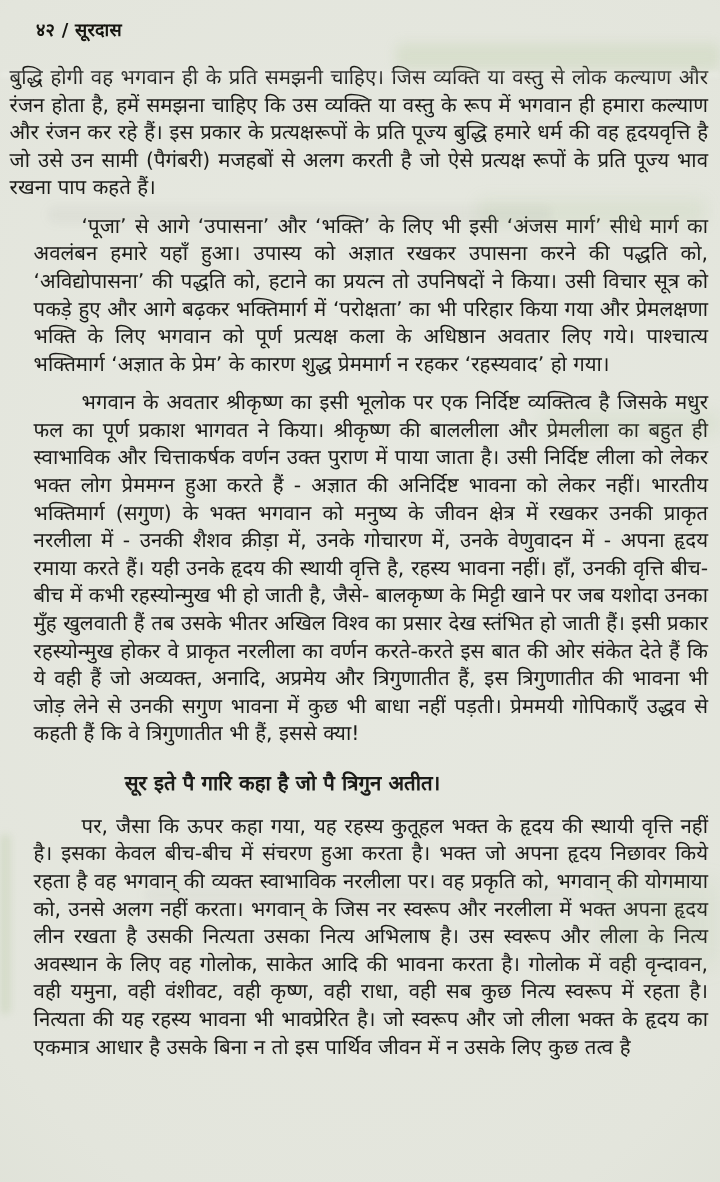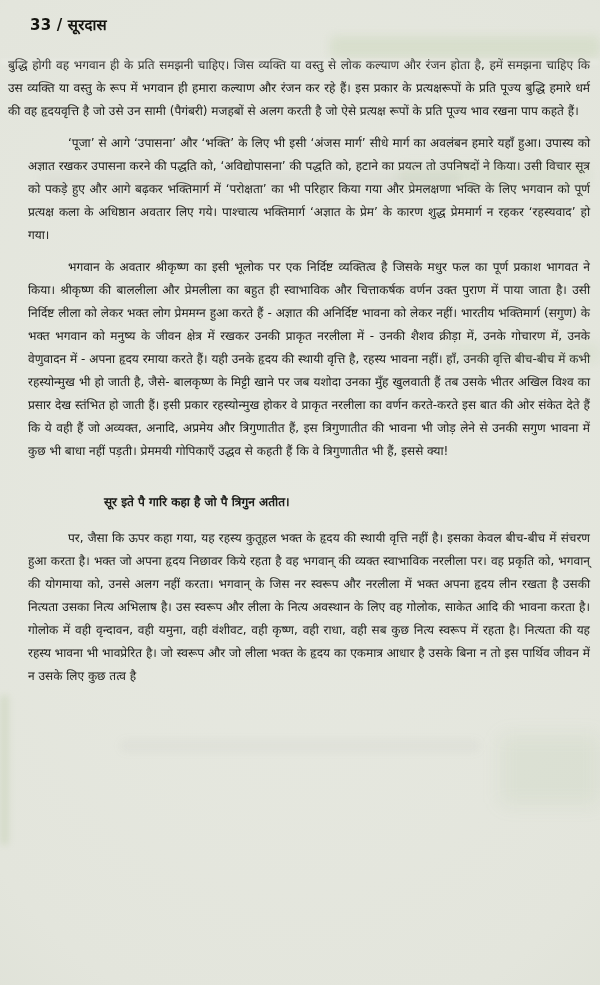--- a/index.html
+++ b/index.html
@@ -40,53 +40,53 @@
 
   
   .header {
     font-size: 15px;
     font-weight: bold;
     letter-spacing: 0.2px;
     margin: 2px 0 20px 22px;
     color: #14140f;
   }
   .body-text {
-    font-size: 12px;
+    font-size: 17px;
     line-height: 23px;
     text-align: justify;
     color: #1b1b18;
   }
   p.para {
     margin: 0 0 9px 0;
   }
   p.para.indent {
     text-indent: 40px;
     margin-left: 20px;
   }
   p.verse {
-    margin: 28px 0 13px 96px;
+    margin: 18px 0 13px 96px;
     font-weight: bold;
     text-align: left;
   }
 </style>
 </head>
 <body>
 
 <div class="page">
 
   <div class="artifact a1"></div>
   <div class="artifact a2"></div>
   <div class="artifact a3"></div>
   <div class="artifact a4"></div>
   <div class="artifact a5"></div>
   <div class="artifact a6"></div>
   <div class="artifact a7"></div>
   <div class="artifact a8"></div>
 
-  <div class="header">33 / सूरदास</div>
+  <div class="header">४२ / सूरदास</div>
 
   <div class="body-text">
 
     <p class="para">बुद्धि होगी वह भगवान ही के प्रति समझनी चाहिए। जिस व्यक्ति या वस्तु से लोक कल्याण और रंजन होता है, हमें समझना चाहिए कि उस व्यक्ति या वस्तु के रूप में भगवान ही हमारा कल्याण और रंजन कर रहे हैं। इस प्रकार के प्रत्यक्षरूपों के प्रति पूज्य बुद्धि हमारे धर्म की वह हृदयवृत्ति है जो उसे उन सामी (पैगंबरी) मजहबों से अलग करती है जो ऐसे प्रत्यक्ष रूपों के प्रति पूज्य भाव रखना पाप कहते हैं।</p>
 
     <p class="para indent">‘पूजा’ से आगे ‘उपासना’ और ‘भक्ति’ के लिए भी इसी ‘अंजस मार्ग’ सीधे मार्ग का अवलंबन हमारे यहाँ हुआ। उपास्य को अज्ञात रखकर उपासना करने की पद्धति को, ‘अविद्योपासना’ की पद्धति को, हटाने का प्रयत्न तो उपनिषदों ने किया। उसी विचार सूत्र को पकड़े हुए और आगे बढ़कर भक्तिमार्ग में ‘परोक्षता’ का भी परिहार किया गया और प्रेमलक्षणा भक्ति के लिए भगवान को पूर्ण प्रत्यक्ष कला के अधिष्ठान अवतार लिए गये। पाश्चात्य भक्तिमार्ग ‘अज्ञात के प्रेम’ के कारण शुद्ध प्रेममार्ग न रहकर ‘रहस्यवाद’ हो गया।</p>
 
     <p class="para indent">भगवान के अवतार श्रीकृष्ण का इसी भूलोक पर एक निर्दिष्ट व्यक्तित्व है जिसके मधुर फल का पूर्ण प्रकाश भागवत ने किया। श्रीकृष्ण की बाललीला और प्रेमलीला का बहुत ही स्वाभाविक और चित्ताकर्षक वर्णन उक्त पुराण में पाया जाता है। उसी निर्दिष्ट लीला को लेकर भक्त लोग प्रेममग्न हुआ करते हैं - अज्ञात की अनिर्दिष्ट भावना को लेकर नहीं। भारतीय भक्तिमार्ग (सगुण) के भक्त भगवान को मनुष्य के जीवन क्षेत्र में रखकर उनकी प्राकृत नरलीला में - उनकी शैशव क्रीड़ा में, उनके गोचारण में, उनके वेणुवादन में - अपना हृदय रमाया करते हैं। यही उनके हृदय की स्थायी वृत्ति है, रहस्य भावना नहीं। हाँ, उनकी वृत्ति बीच-बीच में कभी रहस्योन्मुख भी हो जाती है, जैसे- बालकृष्ण के मिट्टी खाने पर जब यशोदा उनका मुँह खुलवाती हैं तब उसके भीतर अखिल विश्व का प्रसार देख स्तंभित हो जाती हैं। इसी प्रकार रहस्योन्मुख होकर वे प्राकृत नरलीला का वर्णन करते-करते इस बात की ओर संकेत देते हैं कि ये वही हैं जो अव्यक्त, अनादि, अप्रमेय और त्रिगुणातीत हैं, इस त्रिगुणातीत की भावना भी जोड़ लेने से उनकी सगुण भावना में कुछ भी बाधा नहीं पड़ती। प्रेममयी गोपिकाएँ उद्धव से कहती हैं कि वे त्रिगुणातीत भी हैं, इससे क्या!</p>
 
     <p class="verse">सूर इते पै गारि कहा है जो पै त्रिगुन अतीत।</p>

